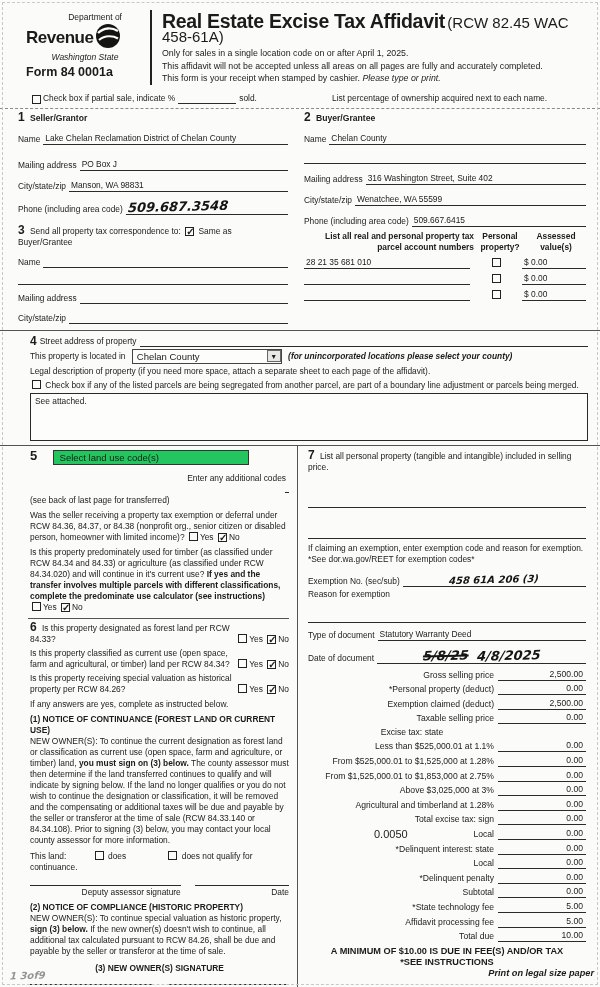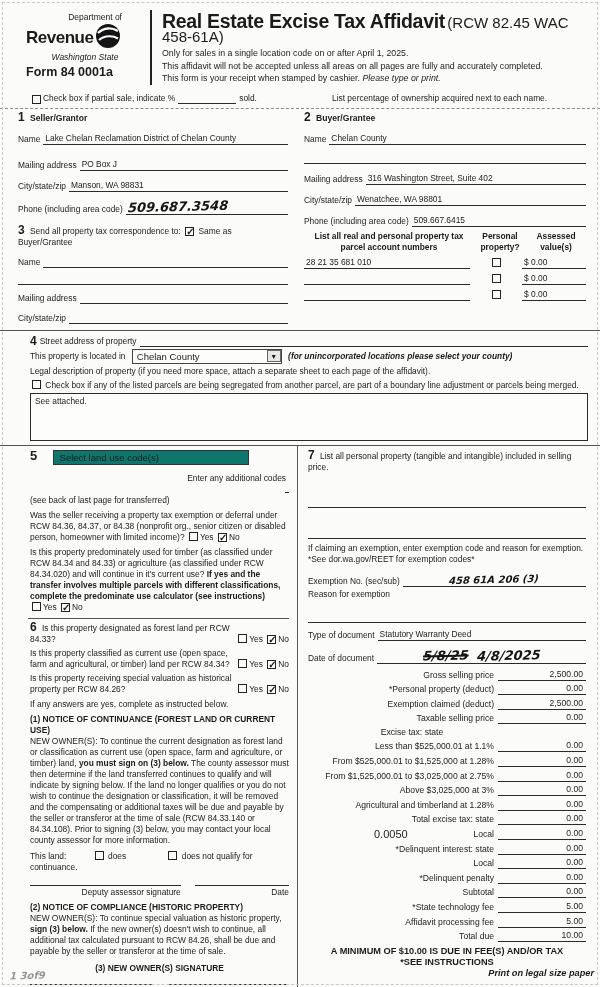--- a/index.html
+++ b/index.html
@@ -44,38 +44,38 @@
 
   
   .cols { display:flex; }
   .col-l { width:296px; padding:0 8px 0 18px; }
   .col-r { flex:1; padding:0 14px 0 8px; }
   .secnum { font-size:12px; font-weight:bold; padding-right:3px; }
   .sectitle { font-weight:bold; font-size:8.6px; }
 
   
   .parcel-head { display:flex; font-weight:bold; text-align:center; margin-top:4px; }
-  .ph1 { width:170px; } .ph2 { width:52px; } .ph3 { flex:1; }
+  .ph1 { width:170px;text-align:right; } .ph2 { width:52px; } .ph3 { flex:1; }
   .parcel-row { display:flex; align-items:flex-end; margin-top:4px; }
   .pr-num { width:166px; border-bottom:1px solid #2a2a2a; min-height:10px; padding:0 2px; }
   .pr-cb { width:52px; text-align:center; }
   .pr-val { flex:1; border-bottom:1px solid #2a2a2a; padding:0 2px; }
 
   .sec4 { padding:5px 12px 0 30px; border-top:1px solid #55554f; margin-top:6px; }
   .county-box { display:inline-flex; align-items:center; border:1.5px solid #444; background:#fdfdfc;
                 width:150px; height:15px; padding-left:4px; font-size:9.5px; margin:0 4px; vertical-align:middle; }
   .county-box .arrow-btn { margin-left:auto; width:14px; height:12px; border:1px solid #666;
                 background:#e7e7e3; font-size:7px; text-align:center; line-height:11px; }
   .legal-box { border:1.2px solid #2a2a2a; background:#fdfdfc; height:48px; margin:2px 12px 0 30px; padding:2px 4px; }
 
   
   .mainband { display:flex; margin-top:4px; border-top:1px solid #55554f; }
   .mb-l { width:297px; padding:4px 8px 0 30px; }
   .mb-r { flex:1; border-left:1px solid #55554f; padding:4px 14px 0 10px; }
-  .landuse-box { display:inline-block; border:1.5px solid #333; background:#0f766e; width:196px;
+  .landuse-box { display:inline-block; border:1.5px solid #333; background:#22c55e; width:196px;
                  height:15px; font-size:9.5px; padding:1px 0 0 6px; vertical-align:middle; }
   .q { margin-top:4px; }
   .yn { white-space:nowrap; }
   .qrow { display:flex; margin-top:3px; }
   .qrow .qtext { flex:1; padding-right:4px; }
   .qrow .yn { align-self:flex-end; }
   .hr-l { border-top:1px solid #55554f; margin:5px 0 3px -2px; }
   .notice-t { font-weight:bold; margin-top:4px; }
   .sigpair { display:flex; margin-top:10px; }
   .sigpair .sp { flex:1; border-top:1px solid #2a2a2a; margin-right:14px; padding-top:1px; }
@@ -197,21 +197,21 @@
         </div>
       <div class="fld" style="margin-top:10px;">
           <span class="fill"></span>
         </div>
       <div class="fld">
           <span class="lbl">Mailing address</span>
         <span class="fill">316 Washington Street, Suite 402</span>
         </div>
       <div class="fld">
           <span class="lbl">City/state/zip</span>
-        <span class="fill">Wenatchee, WA 98801</span>
+        <span class="fill">Wenatchee, WA 55599</span>
         </div>
       <div class="fld">
           <span class="lbl">Phone (including area code)</span>
         <span class="fill">509.667.6415</span>
         </div>
 
       <div class="parcel-head">
         <div class="ph1">List all real and personal property tax parcel account numbers</div>
         <div class="ph2">Personal property?</div>
         <div class="ph3">Assessed value(s)</div>
@@ -398,33 +398,33 @@
         </div>
       <div class="frow">
           <span class="flabel">Less than $525,000.01 at 1.1%</span>
           <span class="fline">0.00</span>
         </div>
       <div class="frow">
           <span class="flabel">From $525,000.01 to $1,525,000 at 1.28%</span>
           <span class="fline">0.00</span>
         </div>
       <div class="frow">
-          <span class="flabel">From $1,525,000.01 to $3,025,000 at 2.75%</span>
+          <span class="flabel">From $1,525,000.01 to $1,853,000 at 2.75%</span>
           <span class="fline">0.00</span>
         </div>
       <div class="frow">
           <span class="flabel">Above $3,025,000 at 3%</span>
           <span class="fline">0.00</span>
         </div>
       <div class="frow">
           <span class="flabel">Agricultural and timberland at 1.28%</span>
           <span class="fline">0.00</span>
         </div>
       <div class="frow">
-          <span class="flabel">Total excise tax: state</span>
+          <span class="flabel">Total excise tax: sign</span>
           <span class="fline">0.00</span>
         </div>
       <div class="frow">
           <span class="fprefix">0.0050</span>
           <span class="flabel">Local</span>
           <span class="fline">0.00</span>
         </div>
       <div class="frow">
           <span class="flabel">*Delinquent interest: state</span>
           <span class="fline">0.00</span>

